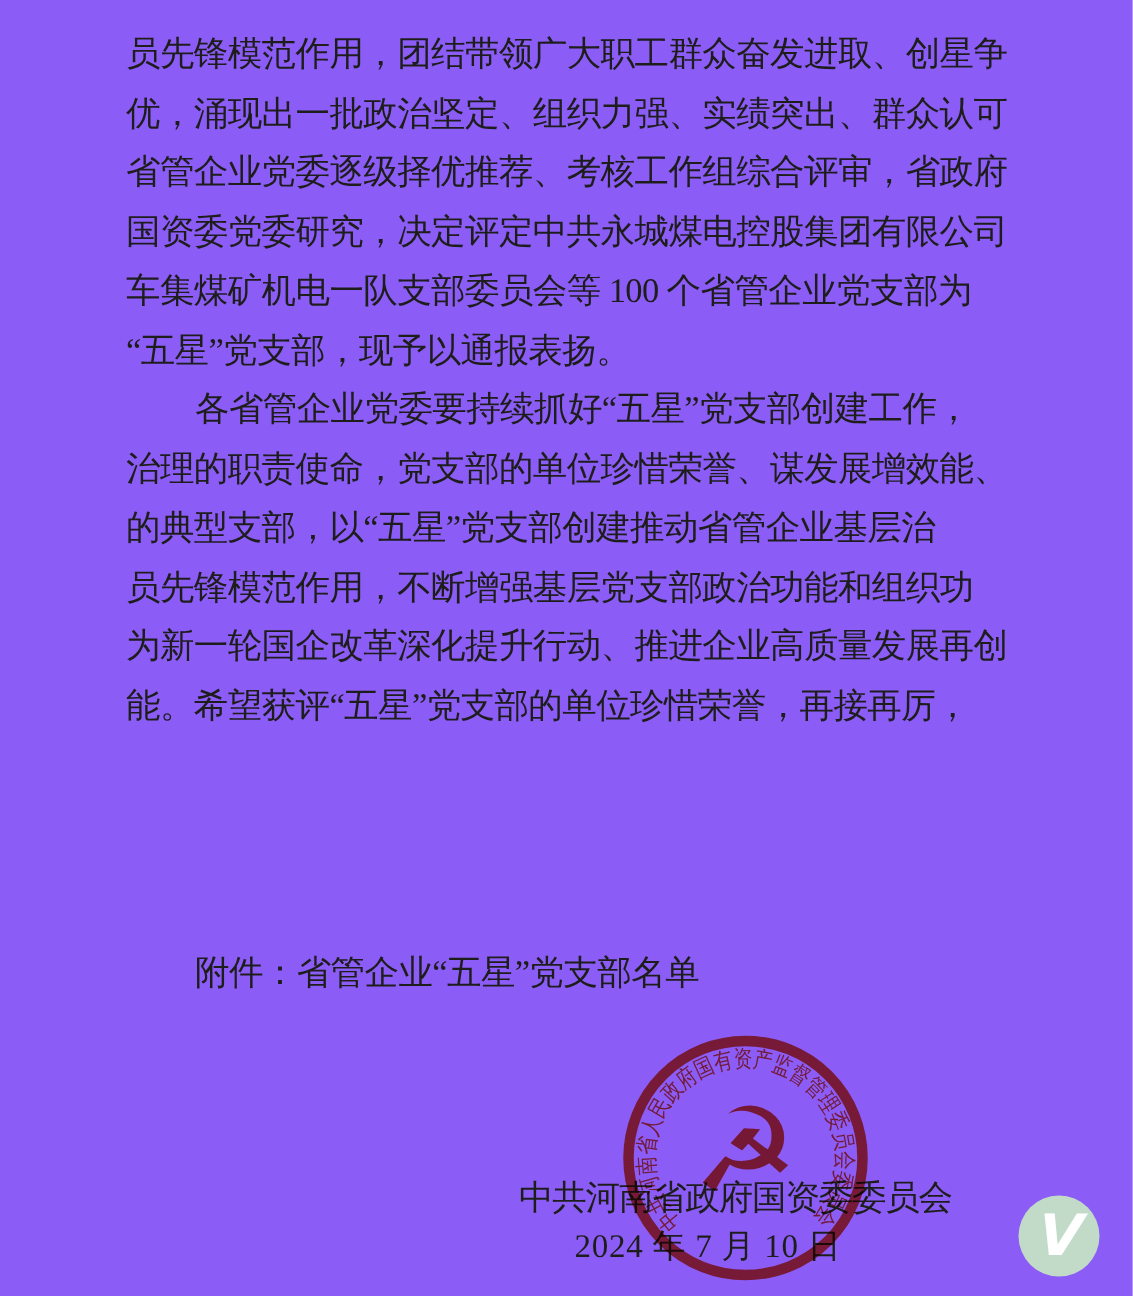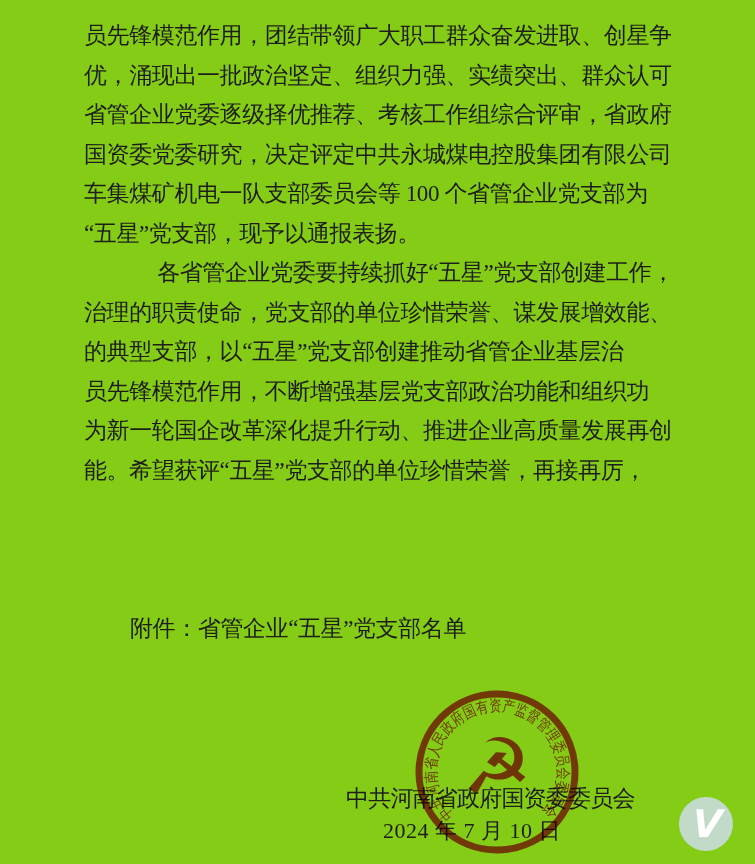--- a/index.html
+++ b/index.html
@@ -1,31 +1,31 @@
 <!DOCTYPE html>
 <html><head>
 <meta charset="utf-8">
 <style>
   html,body { margin:0; padding:0; }
   .page {
     position:relative;
     width:755px; height:864px;
-    background:#84cc16;
+    background:#8b5cf6;
     overflow:hidden;
     font-family:"Liberation Serif","DejaVu Serif",serif;
     color:#1d1d1b;
   }
   .body-text {
     position:absolute; top:16px; left:84px; width:590px;
     font-size:23px; line-height:39.5px; letter-spacing:-0.4px;
   }
   .bl { white-space:nowrap; }
-  .bl.indent { padding-left:46px;text-align:right; }
+  .bl.indent { padding-left:46px; }
   .attachment {
-    position:absolute; top:613px; left:130px;
+    position:absolute; top:633px; left:130px;
     font-size:23px; letter-spacing:-0.4px; white-space:nowrap;
   }
   .signature {
     position:absolute; top:783px; left:346px;
     font-size:23px; letter-spacing:-0.8px; white-space:nowrap;
   }
   .date {
     position:absolute; top:816px; left:383px;
     font-size:22px; letter-spacing:0.5px; white-space:nowrap;
   }

